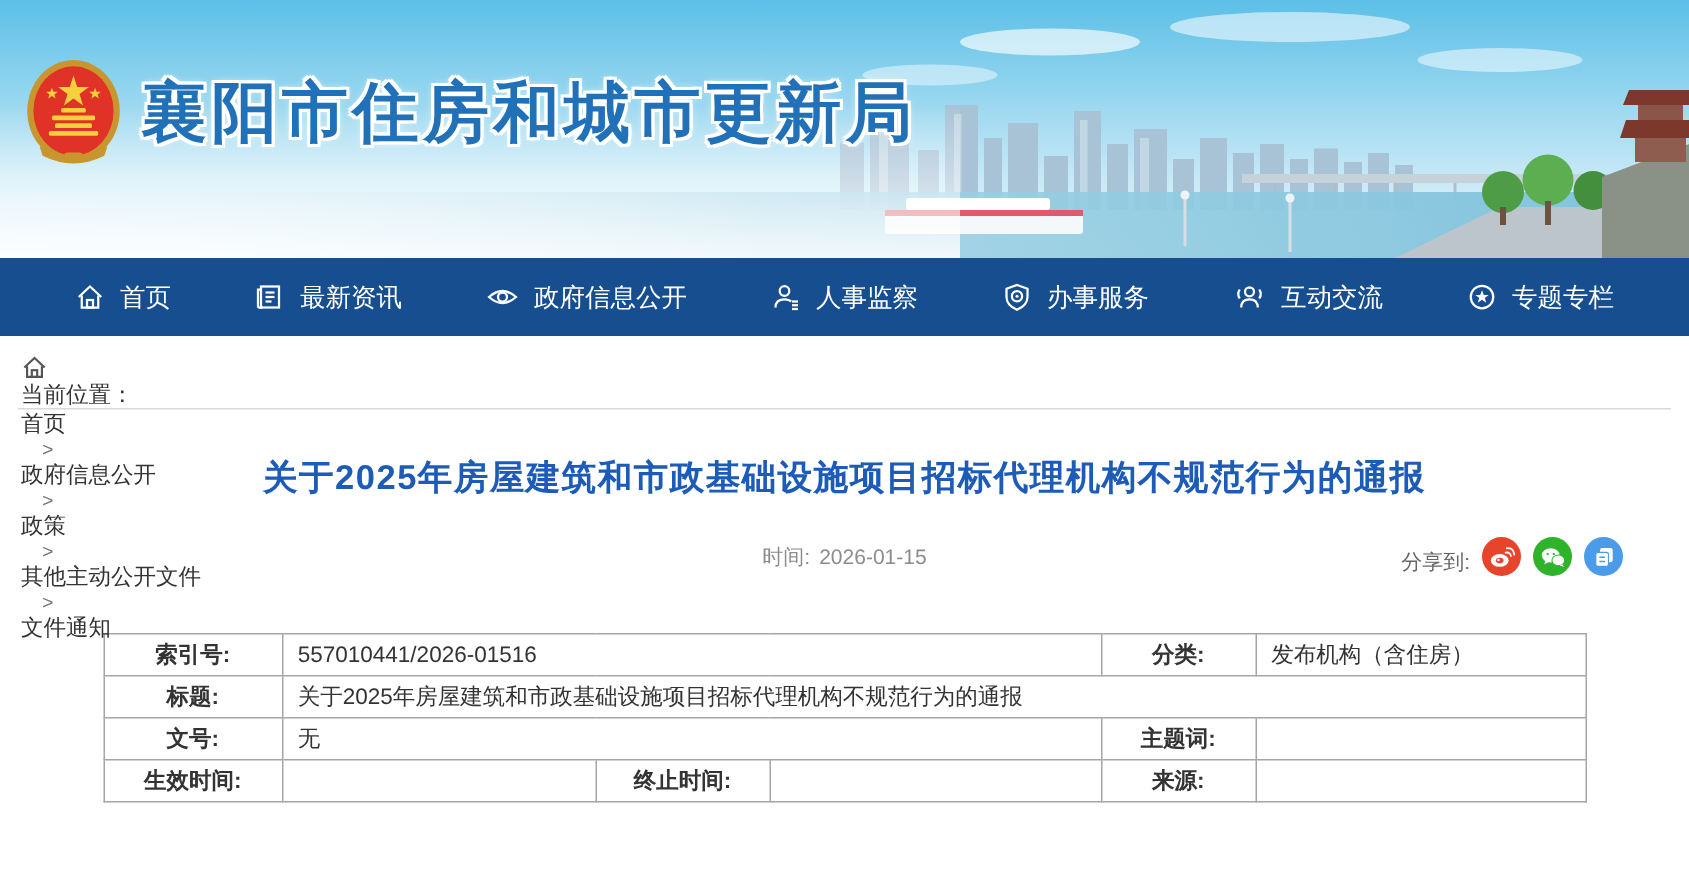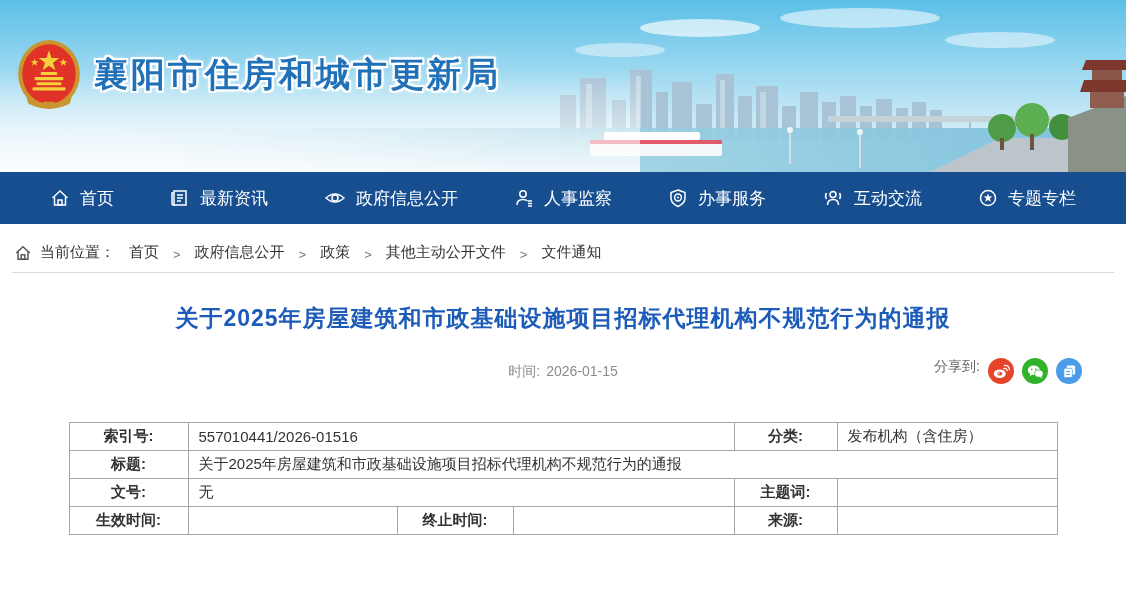--- a/index.html
+++ b/index.html
@@ -14,64 +14,64 @@
     position:relative; height:172px; overflow:hidden;
     background:linear-gradient(180deg,#5cbfe7 0%,#8ed3ee 32%,#c6e8f6 68%,#eef7fb 100%);
   }
   .banner-art { position:absolute; left:0; top:0; width:1126px; height:172px; }
   .banner-brand {
     position:absolute; left:16px; top:38px;
     display:flex; align-items:center; gap:12px;
   }
   .emblem { width:66px; height:74px; flex:0 0 auto; }
   .site-title {
-    font-size:34px; font-weight:bold; color:#2171b9; letter-spacing:3px;
+    font-size:44px; font-weight:bold; color:#2171b9; letter-spacing:3px;
     text-shadow:
       -2px 0 0 #fff, 2px 0 0 #fff, 0 -2px 0 #fff, 0 2px 0 #fff,
       -2px -2px 0 #fff, 2px 2px 0 #fff, -2px 2px 0 #fff, 2px -2px 0 #fff,
       0 0 6px rgba(255,255,255,.9);
   }
 
   
   .nav {
     height:52px; background:#164e90;
     display:flex; align-items:center; justify-content:space-between;
     padding:0 50px;
   }
   .nav-item {
     display:flex; align-items:center; gap:10px;
     color:#ffffff; font-size:17px; cursor:pointer; white-space:nowrap;
   }
   .nav-item svg { display:block; }
 
   
   .breadcrumb {
-    display:flex; align-items:flex-end;
+    display:flex; align-items:flex-start;
     padding:12px 14px 0 14px; height:38px;
-    font-size:15px; color:#333;
+    font-size:15px; color:#333;flex-direction:column;
   }
   .breadcrumb .crumb-home { margin-right:8px; display:flex; align-items:center; }
   .breadcrumb .crumb-label { margin-right:14px; }
   .breadcrumb a.crumb-link { color:#333; text-decoration:none; cursor:pointer; }
   .breadcrumb .sep { color:#777; margin:0 14px; font-size:13px; }
   .breadcrumb-divider { border-bottom:1px solid #d9d9d9; margin:10px 12px 0 12px; }
 
   
   .article-title {
     text-align:center; color:#1c5cb8; font-size:23px; font-weight:bold;
     margin-top:30px; letter-spacing:1px;
   }
   .meta-row { position:relative; margin-top:24px; height:28px; }
   .meta-time {
     text-align:center; color:#8c8c8c; font-size:14px; line-height:26px;
   }
   .meta-time .tv { margin-left:6px; }
   .meta-share {
     position:absolute; right:44px; top:0;
-    display:flex; align-items:flex-start; gap:8px;
+    display:flex; align-items:flex-end; gap:8px;
     color:#666; font-size:14px;
   }
   .share-btn {
     width:26px; height:26px; border-radius:50%;
     display:flex; align-items:center; justify-content:center; cursor:pointer;
   }
   .share-weibo { background:#e6452c; }
   .share-wechat { background:#2fb32b; }
   .share-copy { background:#4a9be8; }
 

